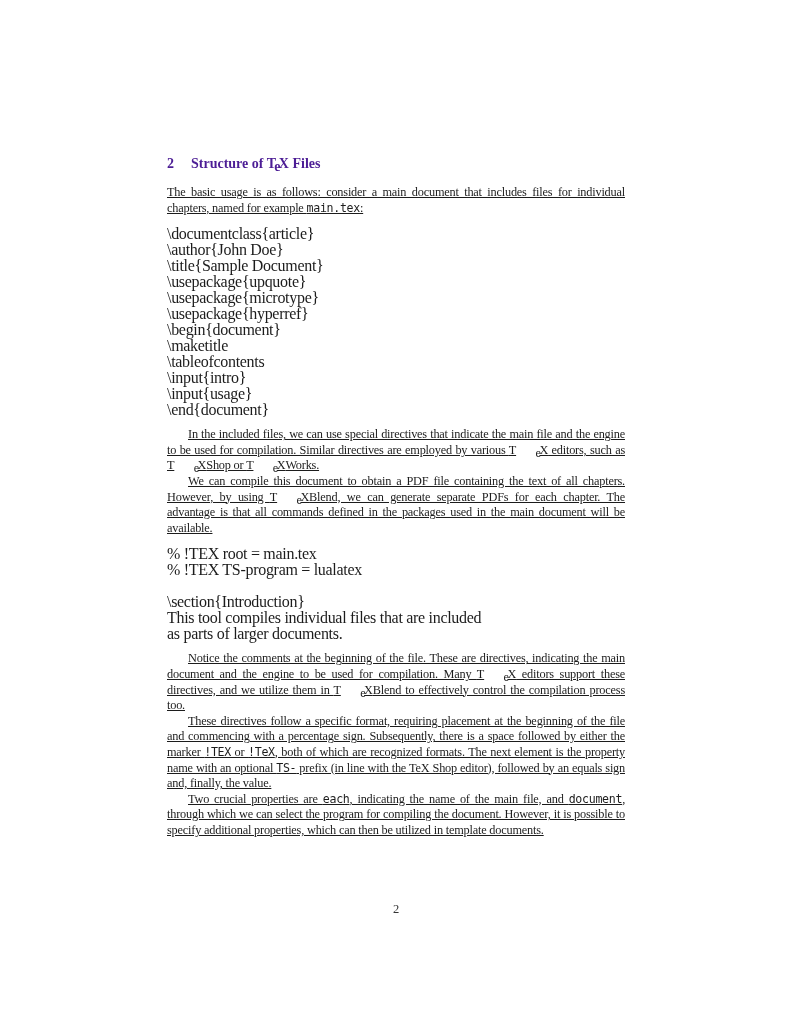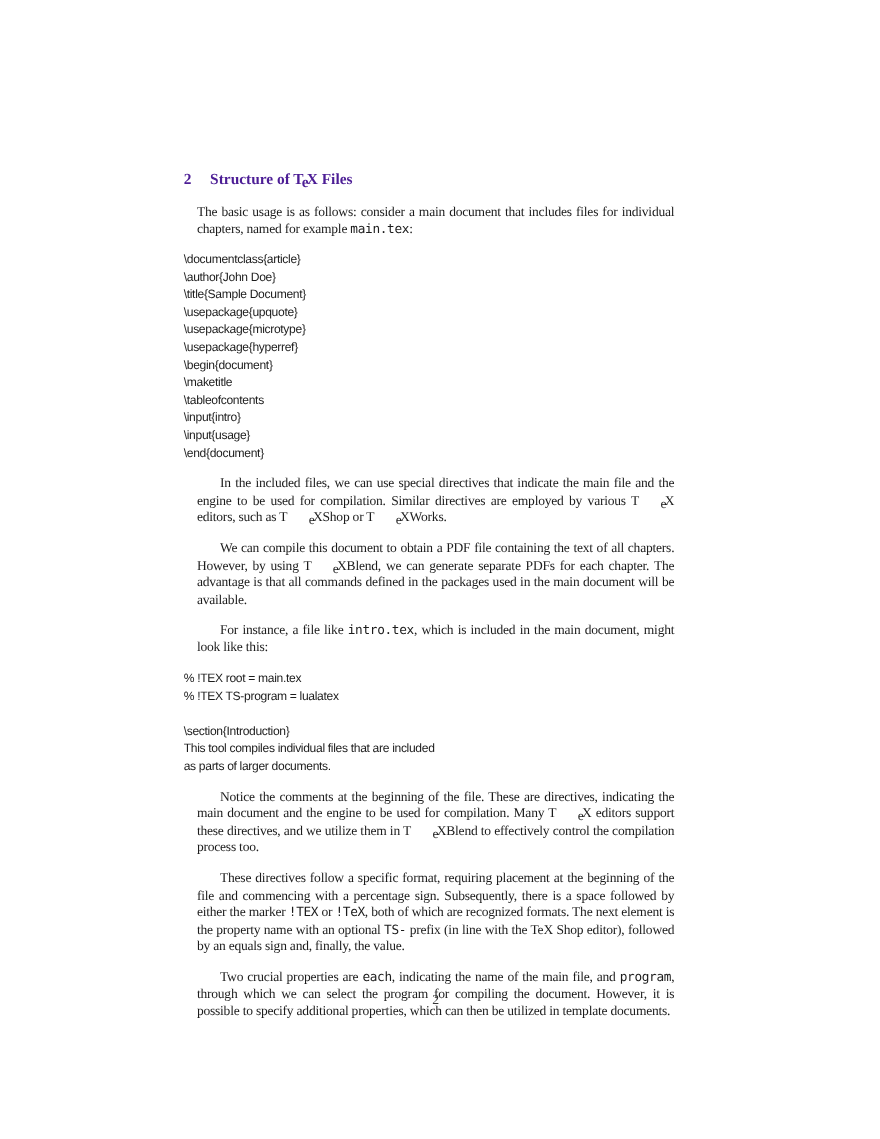--- a/index.html
+++ b/index.html
@@ -24,27 +24,28 @@
     color: #4c1d95;
     margin: 0 0 13px 0;
     letter-spacing: 0;
   }
   .secnum { margin-right: 17px; }
   p {
     font-size: 12.3px;
     line-height: 15.6px;
     text-align: justify;
     text-indent: 21px;
-    margin: 12px;
+    margin: 0;
     letter-spacing: -0.2px;
+    text-decoration: underline;
   }
   p.noindent { text-indent: 0; }
   .codeblock {
-    font-family: Liberation Sans, sans-serif;
-    font-size: 11px;
+    font-family: Liberation Serif, serif;
+    font-size: 16px;
     line-height: 16px;
     margin: 10px 0 9px 0;
     letter-spacing: -0.3px;
     color: #1c1c1c;
     white-space: pre;
   }
   .mono {
     font-family: "DejaVu Sans Mono", "Liberation Mono", monospace;
     font-size: 11.6px;
     letter-spacing: -0.3px;
@@ -82,27 +83,26 @@
 \usepackage{hyperref}
 \begin{document}
 \maketitle
 \tableofcontents
 \input{intro}
 \input{usage}
 \end{document}</pre>
 
   <p>In the included files, we can use special directives that indicate the main file and the engine to be used for compilation. Similar directives are employed by various <span class="texlogo">T<span class="e">e</span>X</span> editors, such as <span class="texlogo">T<span class="e">e</span>X</span>Shop or <span class="texlogo">T<span class="e">e</span>X</span>Works.</p>
   <p>We can compile this document to obtain a PDF file containing the text of all chapters. However, by using <span class="texlogo">T<span class="e">e</span>X</span>Blend, we can generate separate PDFs for each chapter. The advantage is that all commands defined in the packages used in the main document will be available.</p>
-  <p>For instance, a file like <span class="mono">intro.tex</span>, which is included in the main document, might look like this:</p>
 
   <pre class="codeblock">% !TEX root = main.tex
 % !TEX TS-program = lualatex
 
 \section{Introduction}
 This tool compiles individual files that are included
 as parts of larger documents.</pre>
 
   <p>Notice the comments at the beginning of the file. These are directives, indicating the main document and the engine to be used for compilation. Many <span class="texlogo">T<span class="e">e</span>X</span> editors support these directives, and we utilize them in <span class="texlogo">T<span class="e">e</span>X</span>Blend to effectively control the compilation process too.</p>
   <p>These directives follow a specific format, requiring placement at the beginning of the file and commencing with a percentage sign. Subsequently, there is a space followed by either the marker <span class="mono">!TEX</span> or <span class="mono">!TeX</span>, both of which are recognized formats. The next element is the property name with an optional <span class="mono">TS-</span> prefix (in line with the TeX Shop editor), followed by an equals sign and, finally, the value.</p>
-  <p>Two crucial properties are <span class="mono">each</span>, indicating the name of the main file, and <span class="mono">program</span>, through which we can select the program for compiling the document. However, it is possible to specify additional properties, which can then be utilized in template documents.</p>
+  <p>Two crucial properties are <span class="mono">each</span>, indicating the name of the main file, and <span class="mono">document</span>, through which we can select the program for compiling the document. However, it is possible to specify additional properties, which can then be utilized in template documents.</p>
 </div>
 
 <div class="footer">2</div>
 
 </body></html>

